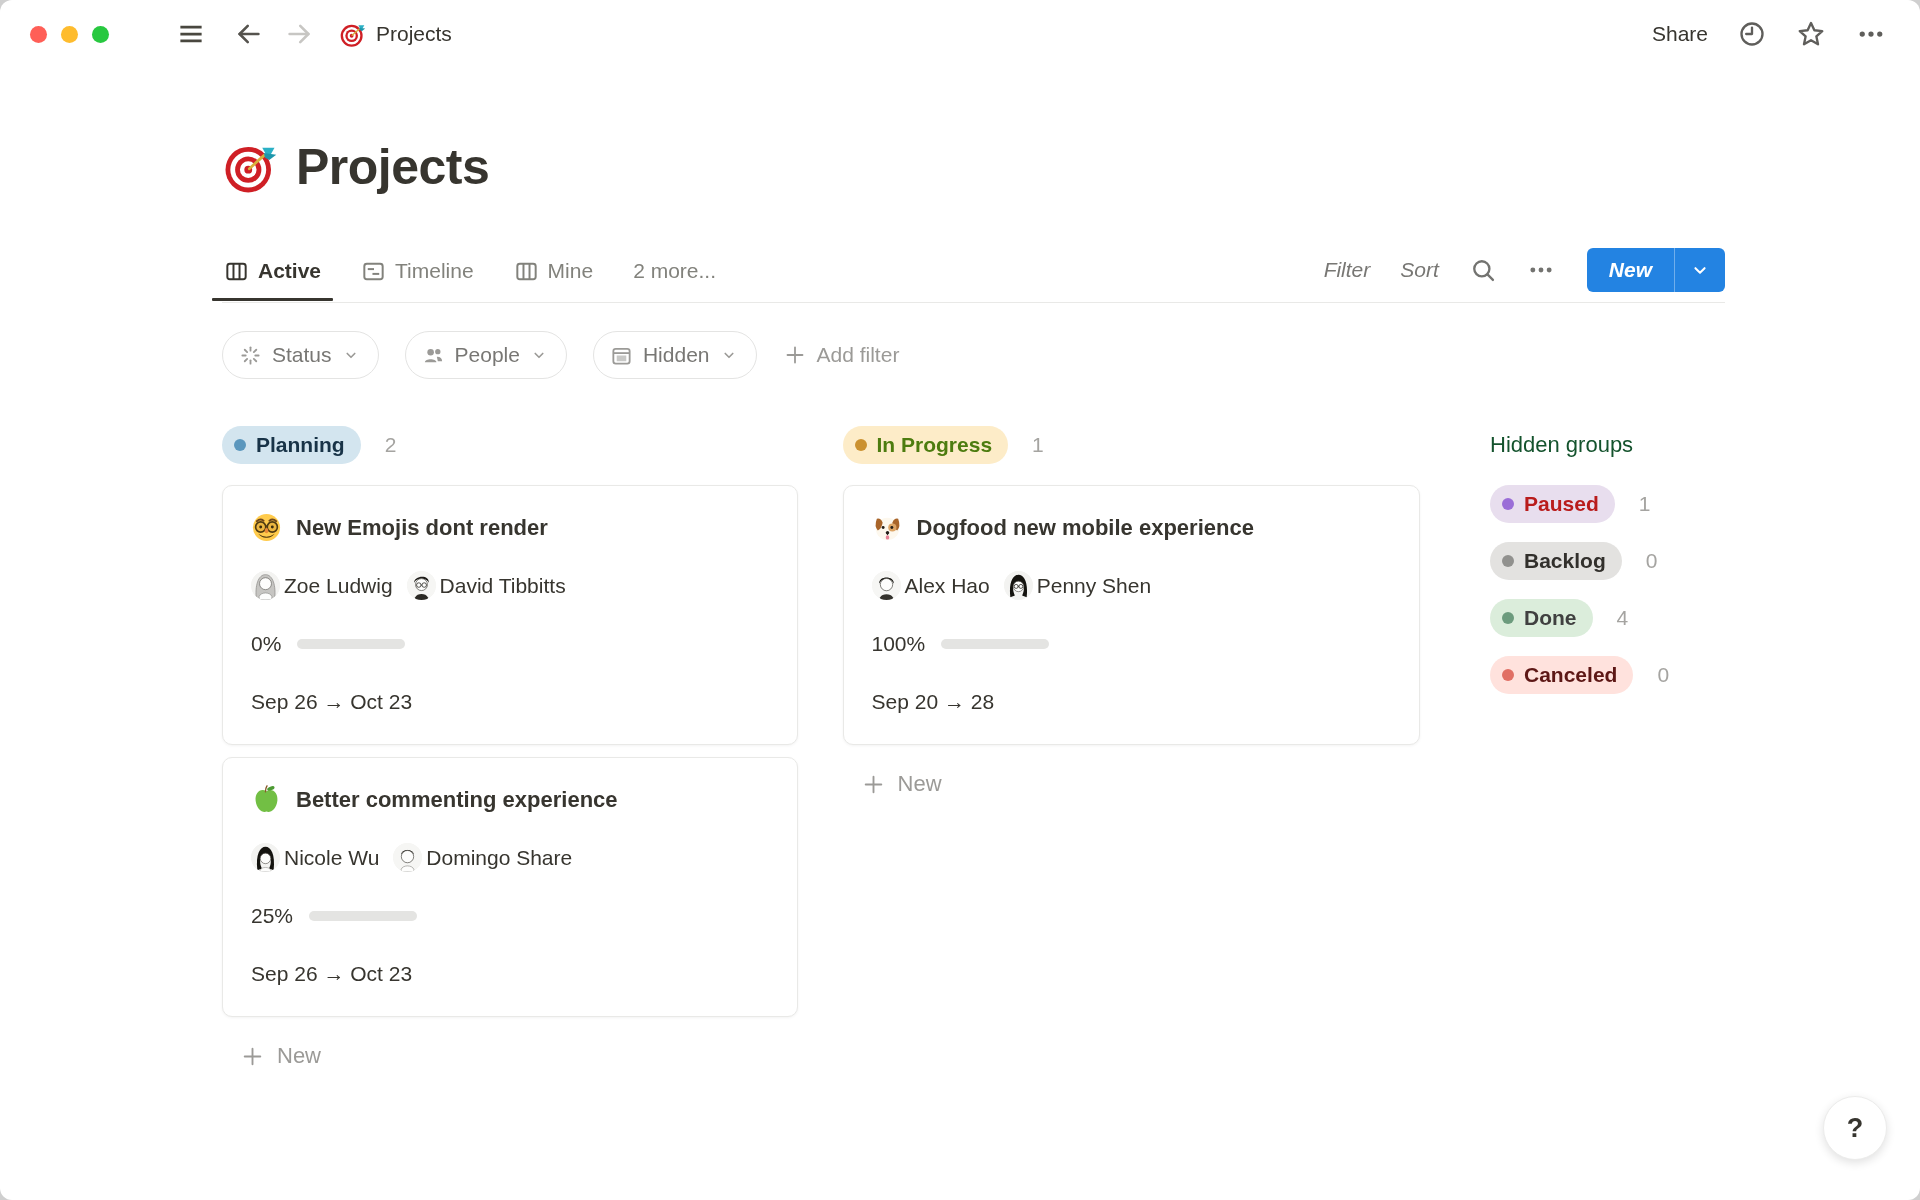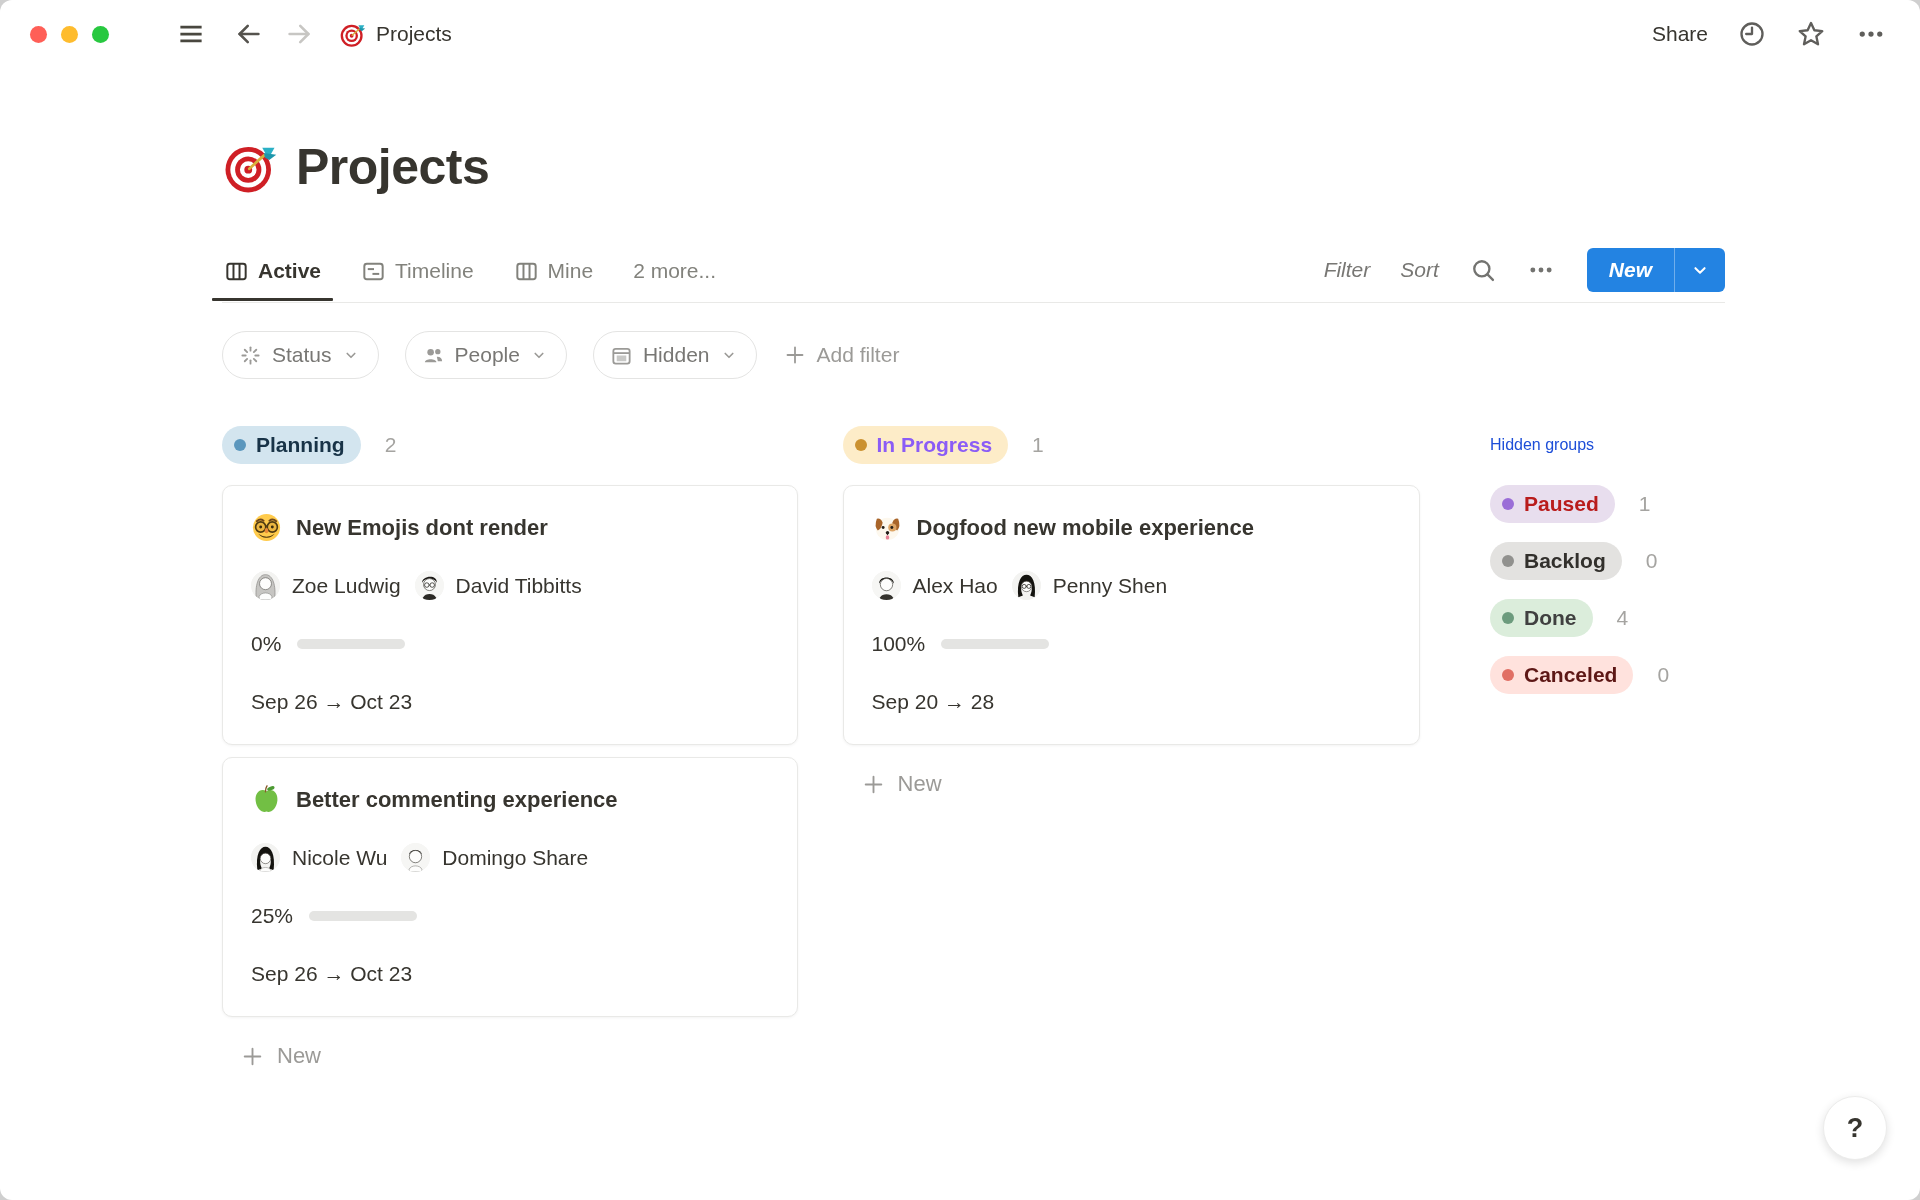--- a/index.html
+++ b/index.html
@@ -46,34 +46,34 @@
   .col { width:578px; margin-right:45px; }
   .col.col2 { width:580px; margin-right:70px; }
   .col-head { display:flex; align-items:center; gap:24px; height:40px; margin-bottom:20px; }
   .pill { display:inline-flex; align-items:center; gap:10px; height:38px; padding:0 16px 0 12px; border-radius:19px; font-size:21px; font-weight:700; }
   .pill .dot { width:12px; height:12px; border-radius:50%; flex:none; }
   .count { font-size:21px; color:#a5a4a1; }
 
   .card { background:#fff; border:1px solid #e9e9e7; border-radius:10px; box-shadow:0 1px 3px rgba(15,15,15,.05); padding:26px 28px 30px; margin-bottom:12px; cursor:pointer; }
   .card-title { display:flex; align-items:center; gap:14px; font-size:22px; font-weight:700; }
   .assignees { display:flex; align-items:center; gap:14px; margin-top:28px; flex-wrap:wrap; }
-  .assignee { display:flex; align-items:center; gap:12px; }
+  .assignee { display:flex; align-items:center; gap:4px; }
   .avatar { width:29px; height:29px; border-radius:50%; overflow:hidden; flex:none; background:#f4f4f2; }
   .a-name { font-size:21px; color:#37352f; }
   .progress-row { display:flex; align-items:center; gap:16px; margin-top:32px; }
   .p-label { font-size:21px; }
   .track { width:108px; height:10px; border-radius:5px; background:#e4e4e2; overflow:hidden; }
   .fill { height:100%; border-radius:5px; background:#7d9f87; }
   .dates { margin-top:34px; font-size:21px; }
 
   .new-row { display:flex; align-items:center; gap:12px; color:#9b9a97; font-size:22px; padding:10px 16px; cursor:pointer; border-radius:6px; width:fit-content; }
 
   
   .hidden-col { width:236px; }
-  .hidden-title { font-size:16px; color:#1d4ed8; height:40px; display:flex; align-items:center; margin-bottom:20px; }
+  .hidden-title { font-size:22px; color:#14532d; height:40px; display:flex; align-items:center; margin-bottom:20px; }
   .hg-row { display:flex; align-items:center; gap:24px; margin-bottom:19px; cursor:pointer; }
 
   
   .help-btn { position:absolute; right:33px; bottom:40px; width:64px; height:64px; border-radius:50%; background:#fff; border:1px solid #ececeb; box-shadow:0 3px 10px rgba(0,0,0,.12); display:flex; align-items:center; justify-content:center; font-size:27px; font-weight:700; color:#37352f; cursor:pointer; }
 
   svg { display:block; }
 </style>
 </head>
 <body>
 
@@ -453,21 +453,21 @@
         <div class="new-row" style="margin-top:16px; margin-left:2px">
           <svg width="25" height="25" style="color:#9b9a97">
               <use href="#i-plus"></use>
             </svg>
           <span>New</span>
         </div>
       </div>
 
       <div class="col col2">
         <div class="col-head">
-          <span class="pill" style="background: rgb(253, 236, 200); color: #8b5cf6;">
+          <span class="pill" style="background: rgb(253, 236, 200); color: #4d7c0f;">
             <span class="dot" style="background: rgb(203, 145, 47);"></span>
             <span>In Progress</span>
           </span>
           <span class="count">1</span>
         </div>
 
         <div class="card">
           <div class="card-title">
             <svg width="31" height="31">
                 <use href="#i-dog"></use>

